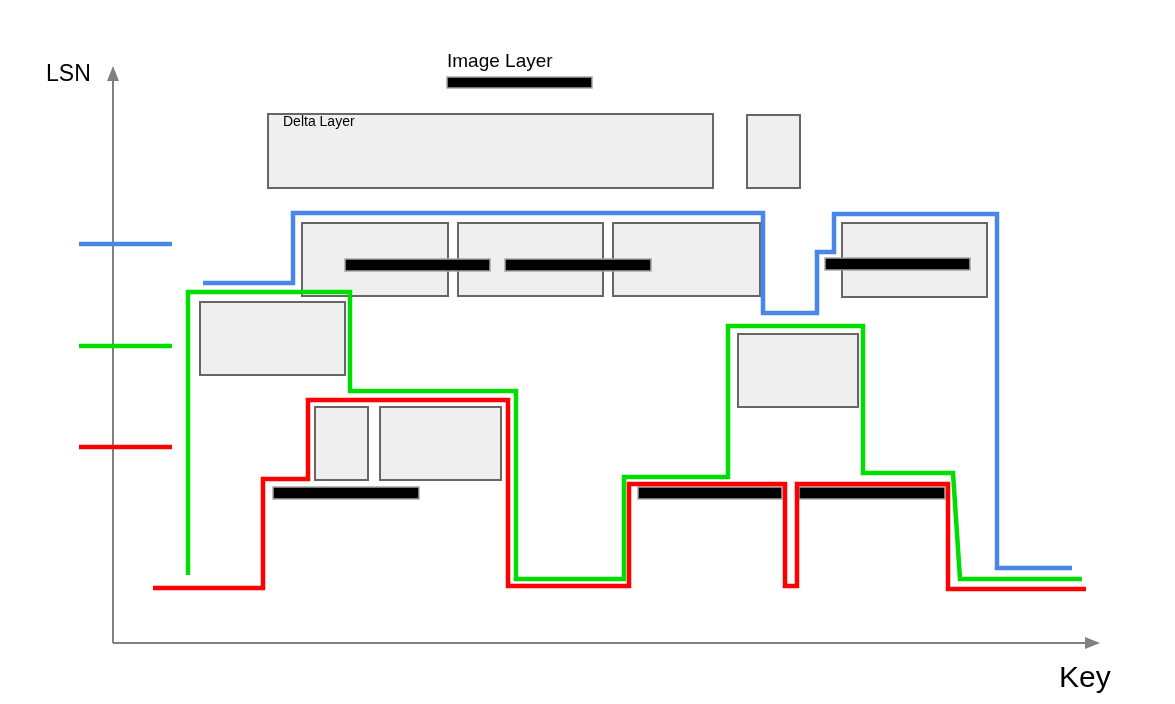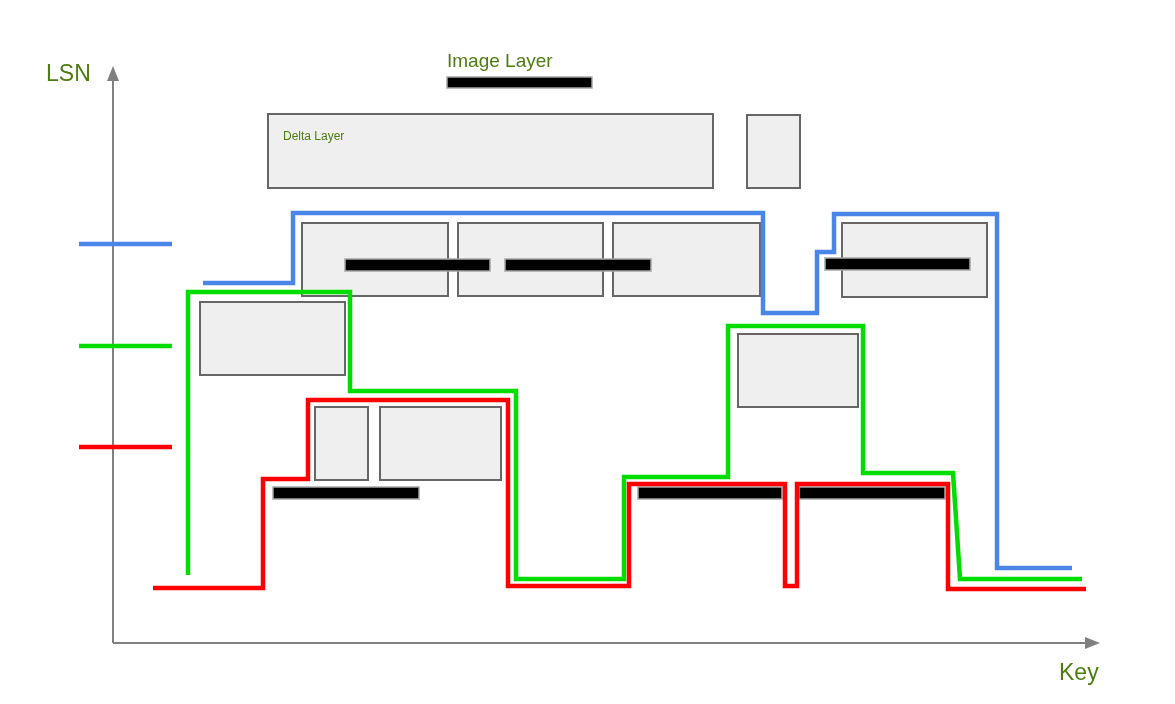--- a/index.html
+++ b/index.html
@@ -7,28 +7,28 @@
     position: relative;
     width: 1175px;
     height: 704px;
     background: #ffffff;
     font-family: "Liberation Sans", sans-serif;
     overflow: hidden;
   }
   svg { position: absolute; left: 0; top: 0; }
   .label {
     position: absolute;
-    color: #4d7c0f;
+    color: #000000;
     white-space: nowrap;
     line-height: 1.1;
   }
   .label-lsn   { left: 46px;  top: 61px;  font-size: 23px; }
-  .label-key   { left: 1059px; top: 660px; font-size: 23px; }
+  .label-key   { left: 1059px; top: 660px; font-size: 30px; }
   .label-image { left: 447px; top: 51px;  width: 146px; text-align: left; font-size: 19px; }
-  .label-delta { left: 283px; top: 130px; font-size: 12px; }
+  .label-delta { left: 283px; top: 114px; font-size: 14px; }
 </style>
 </head>
 <body>
 
 <div class="canvas">
   <svg id="diagram-svg" width="1175" height="704" viewBox="0 0 1175 704">
       <line x1="113" y1="643" x2="113" y2="80" stroke="#808080" stroke-width="2"></line>
       <polygon points="113,66 107,81 119,81" fill="#808080"></polygon>
       <line x1="113" y1="643" x2="1086" y2="643" stroke="#808080" stroke-width="2"></line>
       <polygon points="1100,643 1085,637 1085,649" fill="#808080"></polygon>

